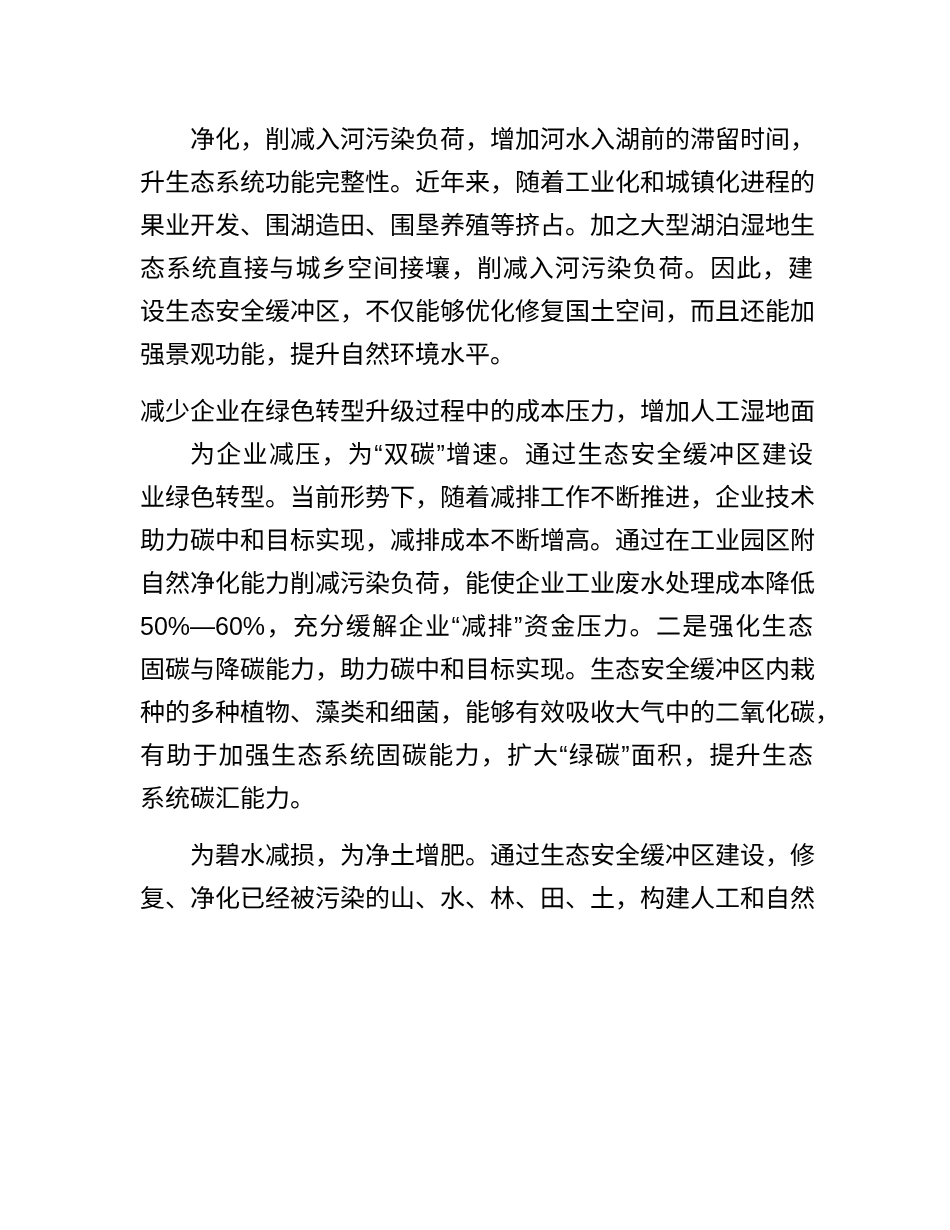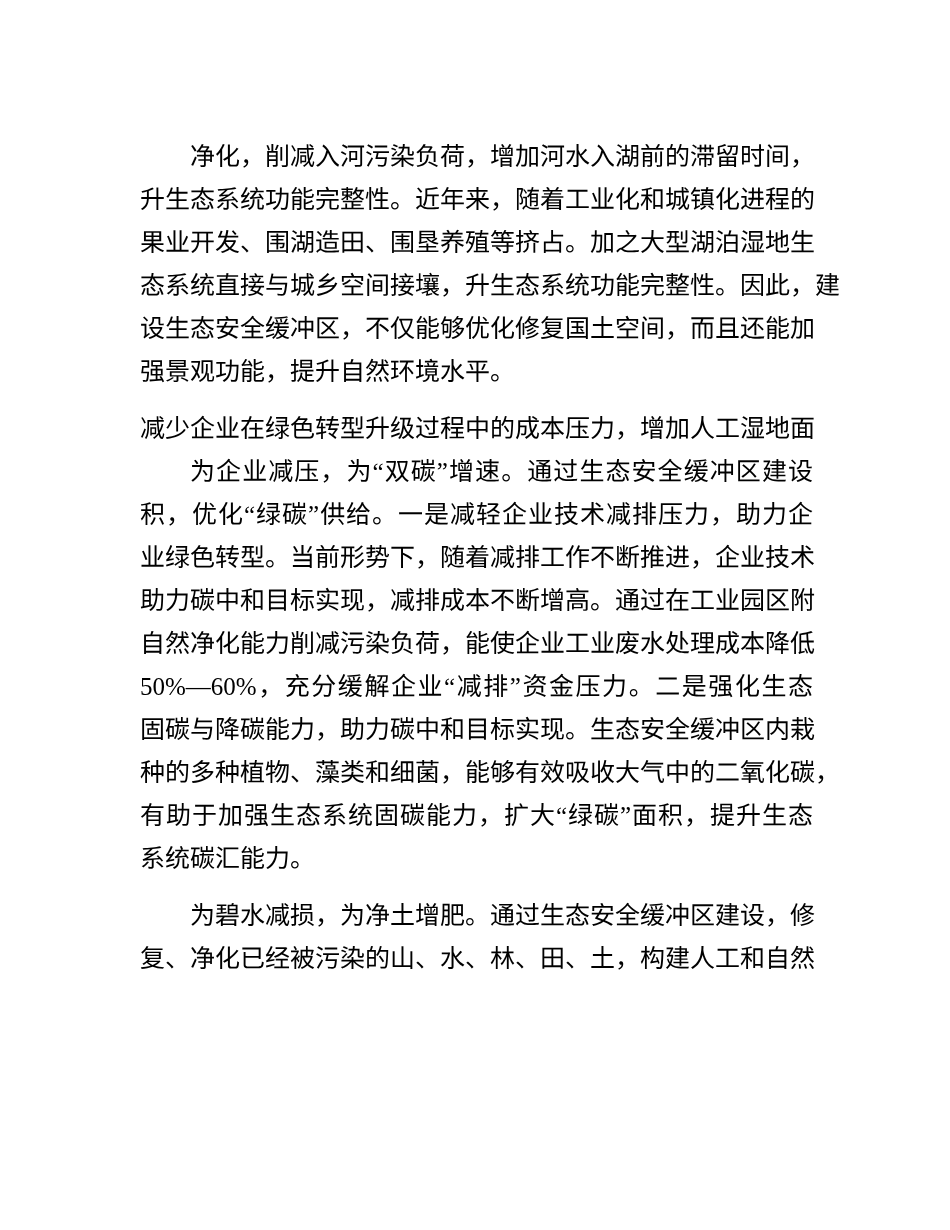--- a/index.html
+++ b/index.html
@@ -19,25 +19,24 @@
     height: 1230px;
     background: #ffffff;
     overflow: hidden;
   }
   .doc-text {
     position: absolute;
     left: 140px;
     top: 118px;
     width: 673px;
     color: #000000;
-    font-family: Liberation Serif, serif;
+    font-family: Liberation Sans, sans-serif;
     font-size: 25px;
     line-height: 43px;
     font-weight: 400;
-    margin-top: 17px;
   }
   .paragraph {
     margin: 0 0 14px 0;
   }
   .line {
     height: 43px;
     text-align: justify;
     text-align-last: justify;
     text-justify: inter-character;
     white-space: nowrap;
@@ -51,28 +50,27 @@
 </style>
 </head>
 <body>
 
 <main class="doc-page">
   <div class="doc-text">
       <div class="paragraph">
         <div class="line first">净化，削减入河污染负荷，增加河水入湖前的滞留时间，</div>
         <div class="line">升生态系统功能完整性。近年来，随着工业化和城镇化进程的</div>
         <div class="line">果业开发、围湖造田、围垦养殖等挤占。加之大型湖泊湿地生</div>
-        <div class="line">态系统直接与城乡空间接壤，升生态系统功能完整性。因此，建</div>
+        <div class="line">态系统直接与城乡空间接壤，削减入河污染负荷。因此，建</div>
         <div class="line">设生态安全缓冲区，不仅能够优化修复国土空间，而且还能加</div>
         <div class="line plain">强景观功能，提升自然环境水平。</div>
       </div>
       <div class="paragraph">
         <div class="line">减少企业在绿色转型升级过程中的成本压力，增加人工湿地面</div>
         <div class="line first">为企业减压，为“双碳”增速。通过生态安全缓冲区建设</div>
-        <div class="line">积，优化“绿碳”供给。一是减轻企业技术减排压力，助力企</div>
         <div class="line">业绿色转型。当前形势下，随着减排工作不断推进，企业技术</div>
         <div class="line">助力碳中和目标实现，减排成本不断增高。通过在工业园区附</div>
         <div class="line">自然净化能力削减污染负荷，能使企业工业废水处理成本降低</div>
         <div class="line">50%—60%，充分缓解企业“减排”资金压力。二是强化生态</div>
         <div class="line">固碳与降碳能力，助力碳中和目标实现。生态安全缓冲区内栽</div>
         <div class="line">种的多种植物、藻类和细菌，能够有效吸收大气中的二氧化碳，</div>
         <div class="line">有助于加强生态系统固碳能力，扩大“绿碳”面积，提升生态</div>
         <div class="line plain">系统碳汇能力。</div>
       </div>
       <div class="paragraph">

